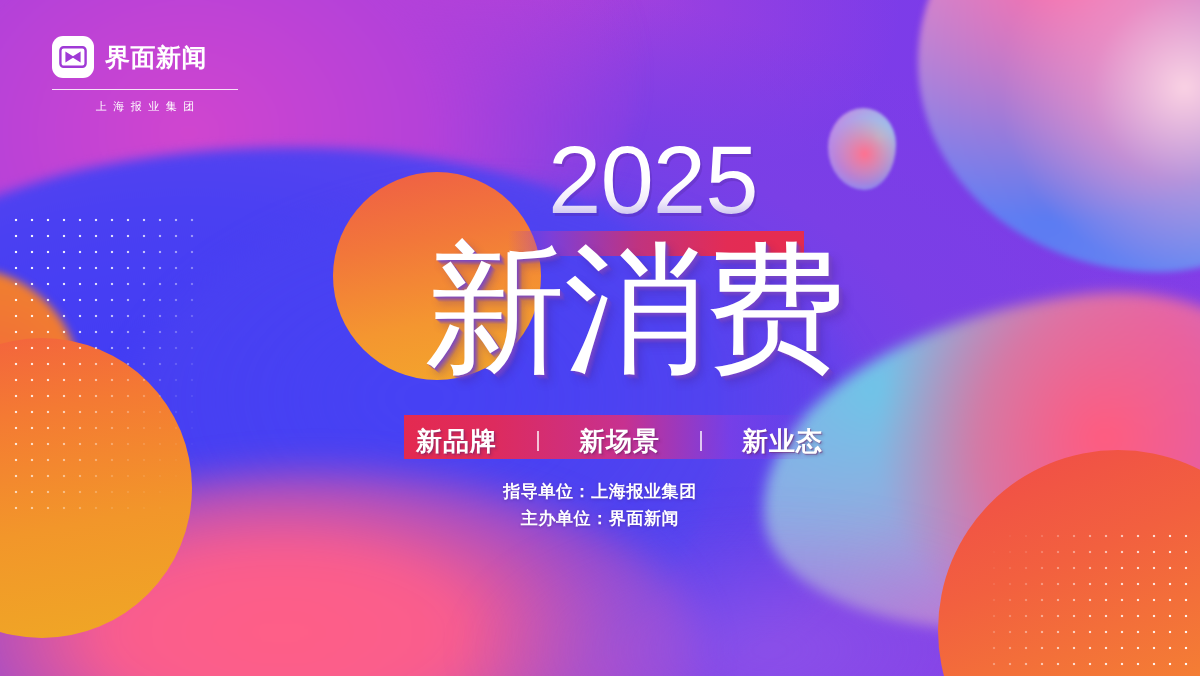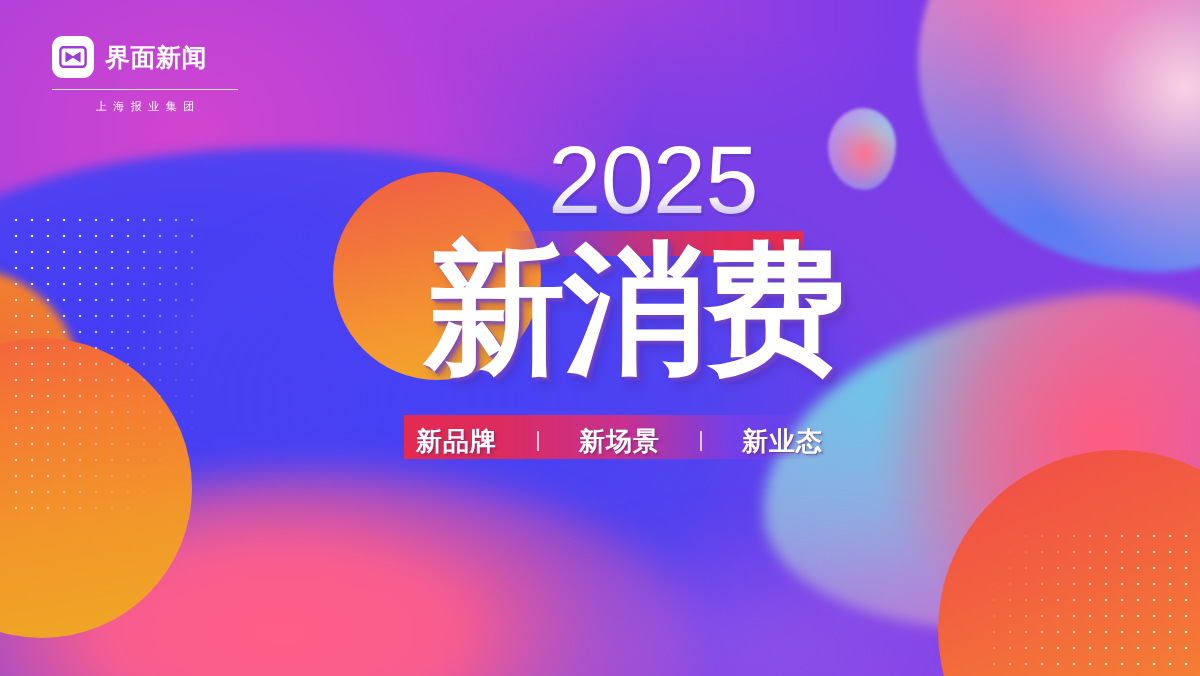--- a/index.html
+++ b/index.html
@@ -255,21 +255,21 @@
     position: absolute;
     left: 508px; top: 231px;
     width: 296px; height: 25px;
     background: linear-gradient(90deg, rgba(130,62,232,0.0) 0%, rgba(160,60,200,0.55) 14%, #c0337f 44%, #e32c55 74%, #e62c4f 100%);
   }
 
   .headline {
     position: absolute;
     left: 424px; top: 238px;
     font-size: 142px;
-    font-weight: 700;
+    font-weight: 400;
     line-height: 1;
     letter-spacing: -2px;
     color: #ffffff;
     white-space: nowrap;
     text-shadow:
       1px 1px 0 rgba(120,70,200,0.55),
       2px 2px 0 rgba(120,70,200,0.42),
       3px 3px 0 rgba(120,70,200,0.32),
       4px 4px 0 rgba(120,70,200,0.24),
       5px 5px 0 rgba(120,70,200,0.16),
@@ -363,15 +363,17 @@
   <div class="tagline-bar"></div>
   <div class="tagline">
     <span>新品牌</span>
     <span class="tagline-sep"></span>
     <span>新场景</span>
     <span class="tagline-sep"></span>
     <span>新业态</span>
   </div>
 
   <div class="credits">
+    <div>指导单位：上海报业集团</div>
+    <div>主办单位：界面新闻</div>
   </div>
 
 </div>
 
 </body></html>

